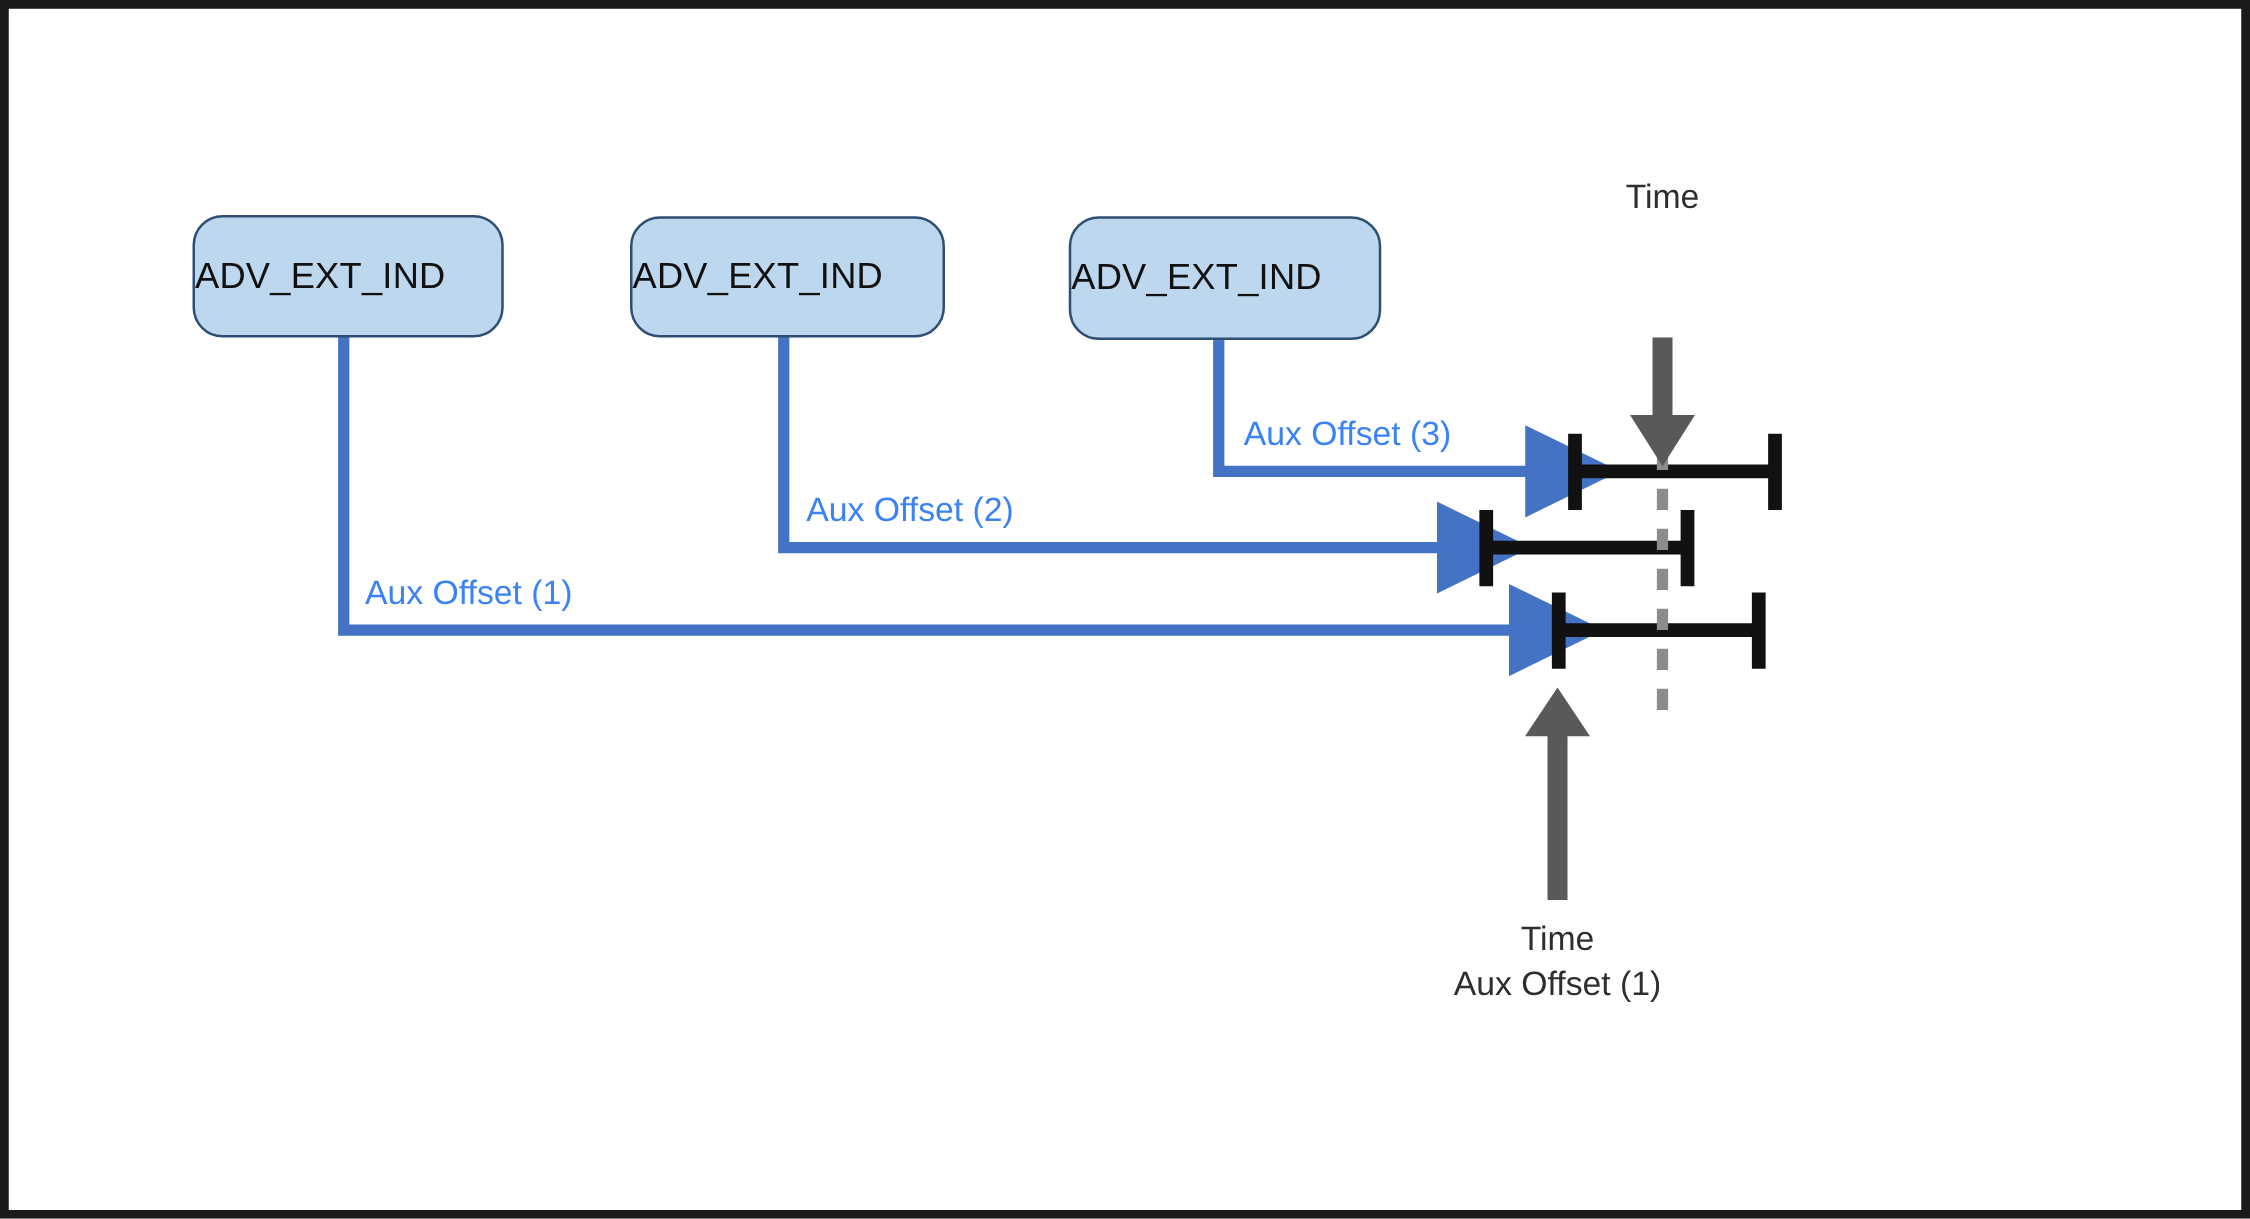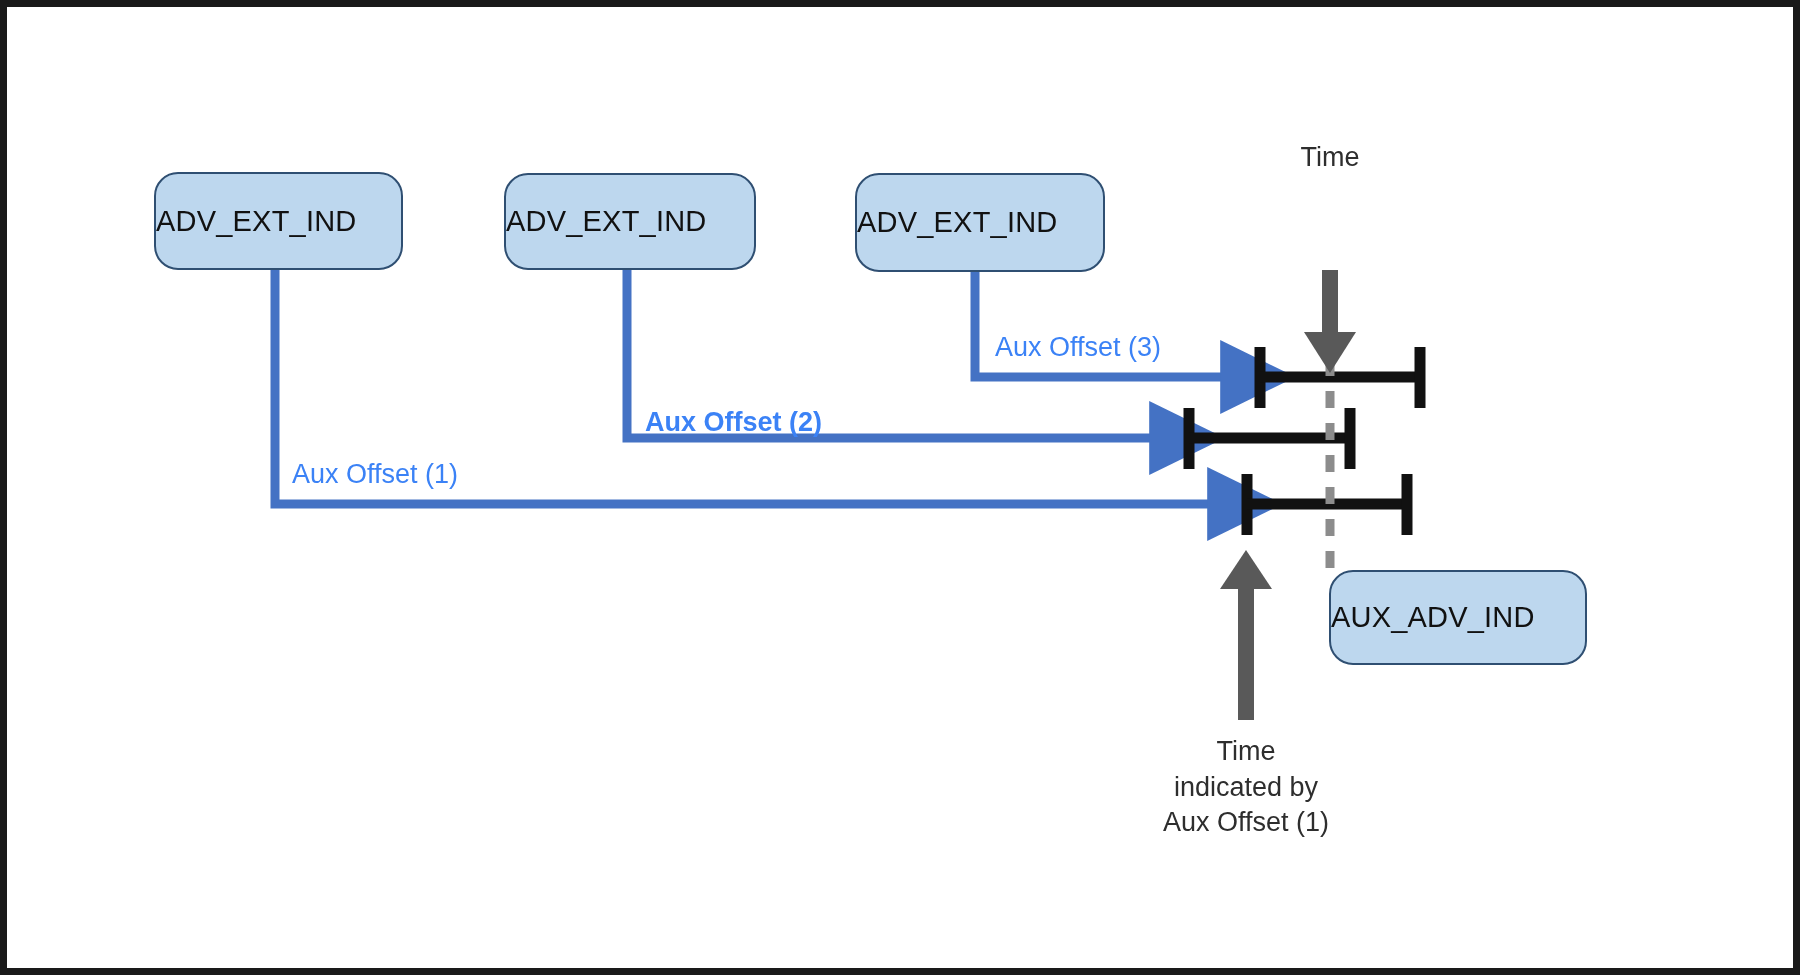--- a/index.html
+++ b/index.html
@@ -122,33 +122,29 @@
   </div>
 
   <div class="node-box" style="left:497px; top:166px; width:252px; height:97px;">
     <span class="node-label">ADV_EXT_IND</span>
   </div>
 
   <div class="node-box" style="left:848px; top:166px; width:250px; height:99px;">
     <span class="node-label">ADV_EXT_IND</span>
   </div>
 
-  <div class="node-box" style="left:1322px; top:563px; width:258px; height:95px;">
-    <span class="node-label">AUX_ADV_IND</span>
-  </div>
 
   <div class="edge-label" style="left:988px; top:325px;">Aux Offset (3)</div>
 
-  <div class="edge-label" style="left:638px; top:400px;font-weight:bold;">Aux Offset (2)</div>
+  <div class="edge-label" style="left:638px; top:386px;">Aux Offset (2)</div>
 
   <div class="edge-label" style="left:285px; top:452px;">Aux Offset (1)</div>
 
   <div class="annot-text" style="left:1193px; top:133px; width:260px;">
     <div>Time</div>
   </div>
 
   <div class="annot-text" style="left:1109px; top:727px; width:260px;">
     <div>Time</div>
-    <div>indicated by</div>
     <div>Aux Offset (1)</div>
   </div>
 
 </div>
 
 </body></html>

